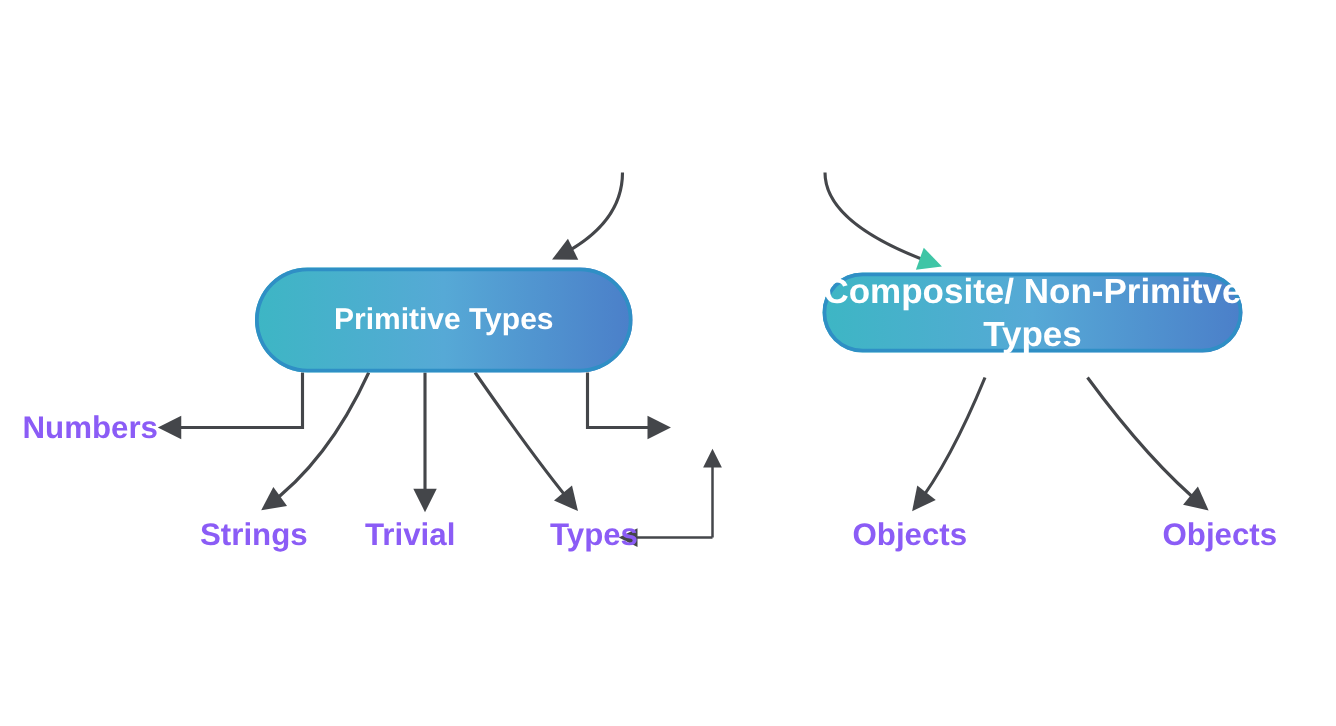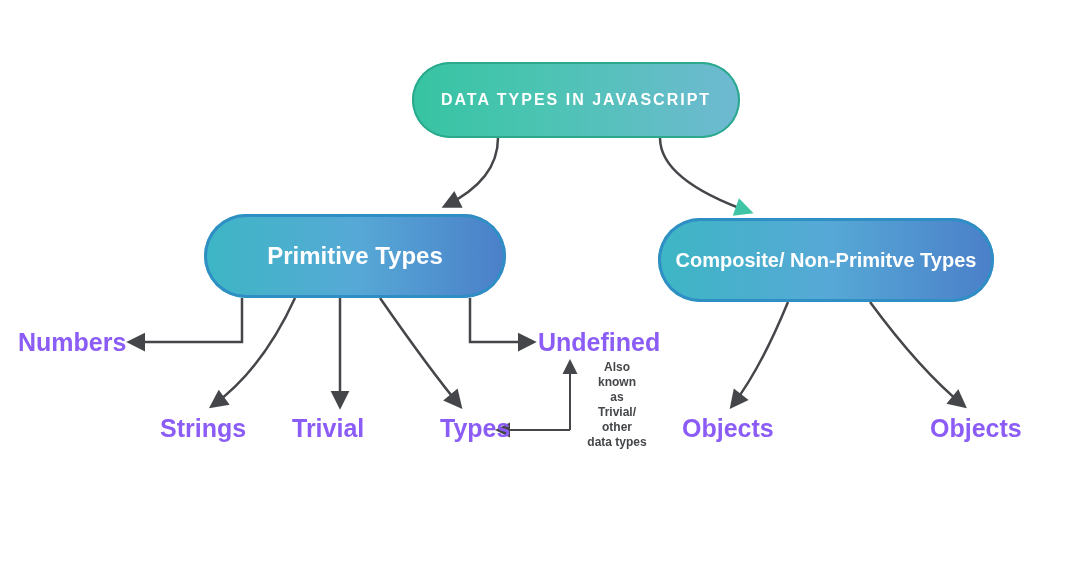--- a/index.html
+++ b/index.html
@@ -5,21 +5,21 @@
   html,body{margin:0;padding:0;width:1069px;height:581px;font-family:"Helvetica Neue",Arial,sans-serif;background:#fff;}
   .stage{position:relative;width:1069px;height:581px;}
   svg.connectors{position:absolute;top:0;left:0;width:1069px;height:581px;}
   .pill{position:absolute;border-radius:999px;display:flex;align-items:center;justify-content:center;color:#fff;font-weight:600;text-align:center;box-sizing:border-box;}
   .root-pill{left:412px;top:62px;width:328px;height:76px;font-size:16px;letter-spacing:2px;
     background:linear-gradient(90deg,#36c4a2 0%,#4cc4b3 40%,#6fb9d2 100%);
     box-shadow:inset 0 0 0 2px #2aa98c;}
   .left-pill{left:204px;top:214px;width:302px;height:84px;font-size:24px;
     background:linear-gradient(90deg,#3db6c4 0%,#56a9d6 50%,#4b7fc9 100%);
     box-shadow:inset 0 0 0 3px #2f8fc5;}
-  .right-pill{left:658px;top:218px;width:336px;height:84px;font-size:20px;line-height:1.25;
+  .right-pill{left:658px;top:218px;width:336px;height:64px;font-size:28px;line-height:1.25;
     background:linear-gradient(90deg,#3db6c4 0%,#56a9d6 50%,#4b7fc9 100%);
     box-shadow:inset 0 0 0 3px #2f8fc5;}
   .leaf{position:absolute;color:#8b5cf6;font-weight:600;font-size:25px;white-space:nowrap;}
   .note{position:absolute;color:#44464a;font-size:12px;font-weight:600;text-align:center;line-height:1.25;}
 </style>
 </head>
 <body>
 <div class="stage">
 
   <svg class="connectors">
@@ -47,37 +47,27 @@
     <path d="M470 298 L470 342 L533 342" fill="none" stroke="#44464a" stroke-width="2.5" marker-end="url(#ah)"></path>
 
     <path d="M570 430 L570 362" fill="none" stroke="#44464a" stroke-width="2" marker-end="url(#ah)"></path>
     <path d="M570 430 L498 430" fill="none" stroke="#44464a" stroke-width="2" marker-end="url(#ah)"></path>
 
     <path d="M788 302 Q760 370 732 406" fill="none" stroke="#44464a" stroke-width="2.5" marker-end="url(#ah)"></path>
 
     <path d="M870 302 Q920 370 964 406" fill="none" stroke="#44464a" stroke-width="2.5" marker-end="url(#ah)"></path>
   </svg>
 
-  <div class="pill root-pill">
-      <span>DATA TYPES IN JAVASCRIPT</span>
-    </div>
   <div class="pill left-pill">
       <span>Primitive Types</span>
     </div>
   <div class="pill right-pill">
       <span>Composite/ Non-Primitve Types</span>
     </div>
 
   <div class="leaf" style="left:18px;  top:328px;">Numbers</div>
   <div class="leaf" style="left:160px; top:414px;">Strings</div>
   <div class="leaf" style="left:292px; top:414px;">Trivial</div>
   <div class="leaf" style="left:440px; top:414px;">Types</div>
-  <div class="leaf" style="left:538px; top:328px;">Undefined</div>
   <div class="leaf" style="left:682px; top:414px;">Objects</div>
   <div class="leaf" style="left:930px; top:414px;">Objects</div>
 
-  <div class="note" style="left:582px; top:360px; width:70px; white-space:pre-line;">Also
-known
-as
-Trivial/
-other
-data types</div>
 </div>
 
 </body></html>

